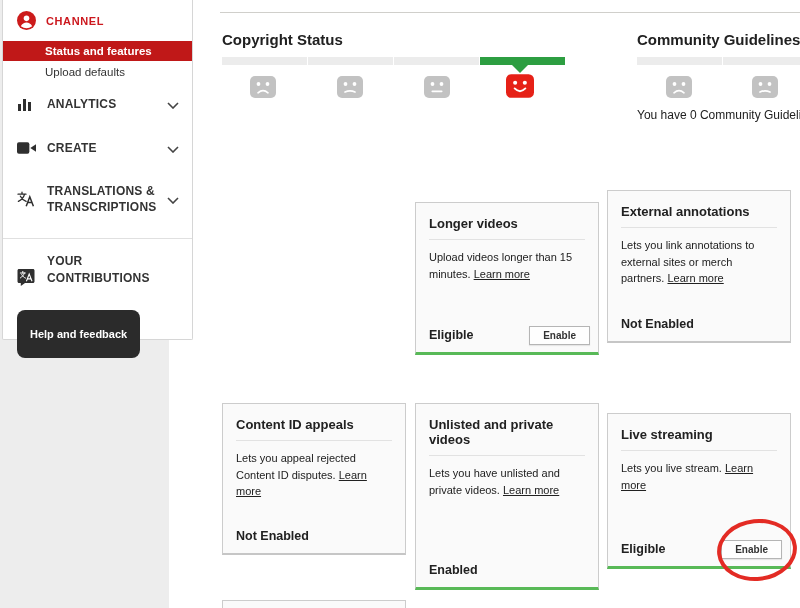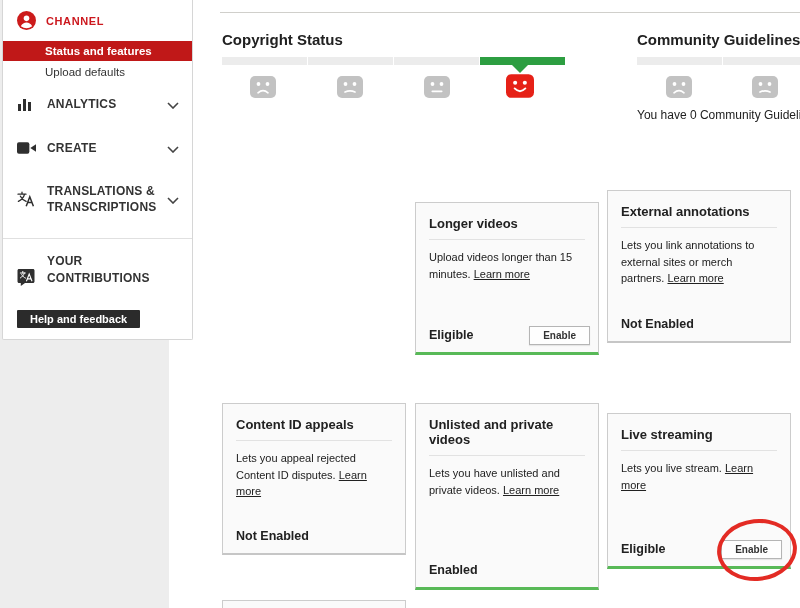--- a/index.html
+++ b/index.html
@@ -17,22 +17,22 @@
     padding:4px 0 4px 42px; }
   .nav-item { color:#333; font-size:11.5px; padding:5px 0 4px 42px; }
   .side-section { display:flex; align-items:center; padding:13px 13px 13px 14px; cursor:pointer; }
   .side-section:first-of-type { margin-top:14px; }
   .side-icon { width:22px; flex:0 0 22px; display:flex; align-items:center; }
   .side-label { flex:1; font-weight:bold; font-size:12px; color:#333; letter-spacing:.2px;
     line-height:1.35; padding-left:8px; padding-right:4px; }
   .chev { flex:0 0 12px; }
   .side-divider { border-top:1px solid #e0e0e0; margin-top:10px; }
   .contrib-row { display:flex; align-items:flex-end; padding:14px 24px 10px 14px; }
-  .help-btn { display:inline-block; margin:14px 0 0 14px; padding:3px 13px; background:#2b2b2b;
-    color:#fff; font-weight:bold; font-size:11px; border:none; border-radius:1px; cursor:pointer; }
+  .help-btn { display:inline-block; margin:14px 0 0 14px; padding:18px 13px; background:#2b2b2b;
+    color:#fff; font-weight:bold; font-size:11px; border:none; border-radius:8px; cursor:pointer; }
 
   
   .main-rule { position:absolute; left:220px; right:0; top:12px; border-top:1px solid #d0cfcb; }
   .sec-title { position:absolute; top:31px; font-size:15px; font-weight:bold; white-space:nowrap; }
   .strike-msg { position:absolute; top:108px; font-size:12px; white-space:nowrap; }
   .track-seg { position:absolute; top:57px; height:8px; width:85px; background:#ececec; }
   .track-seg.green { background:var(--bar_green); }
   .track-pointer { position:absolute; top:65px; left:512px; width:0; height:0;
     border-left:8px solid transparent; border-right:8px solid transparent;
     border-top:8px solid var(--bar_green); }

